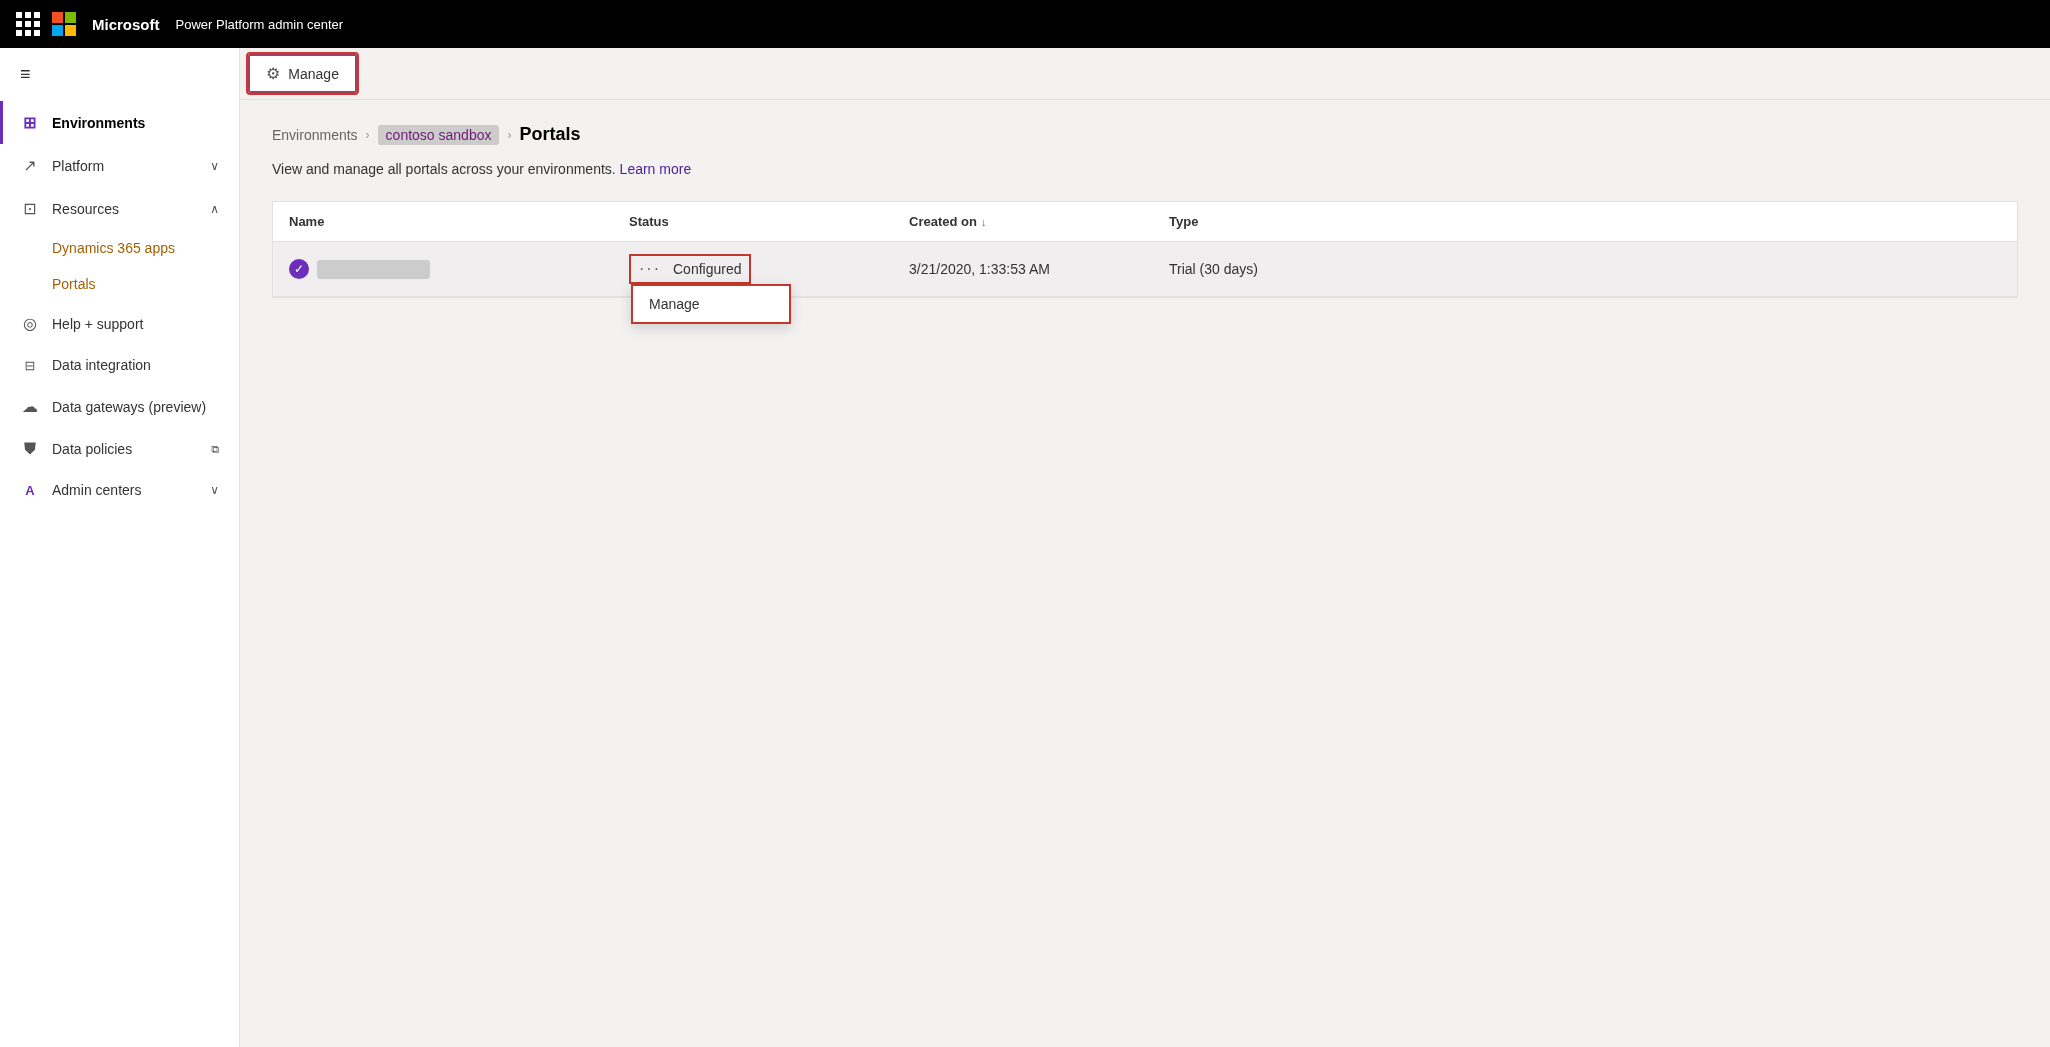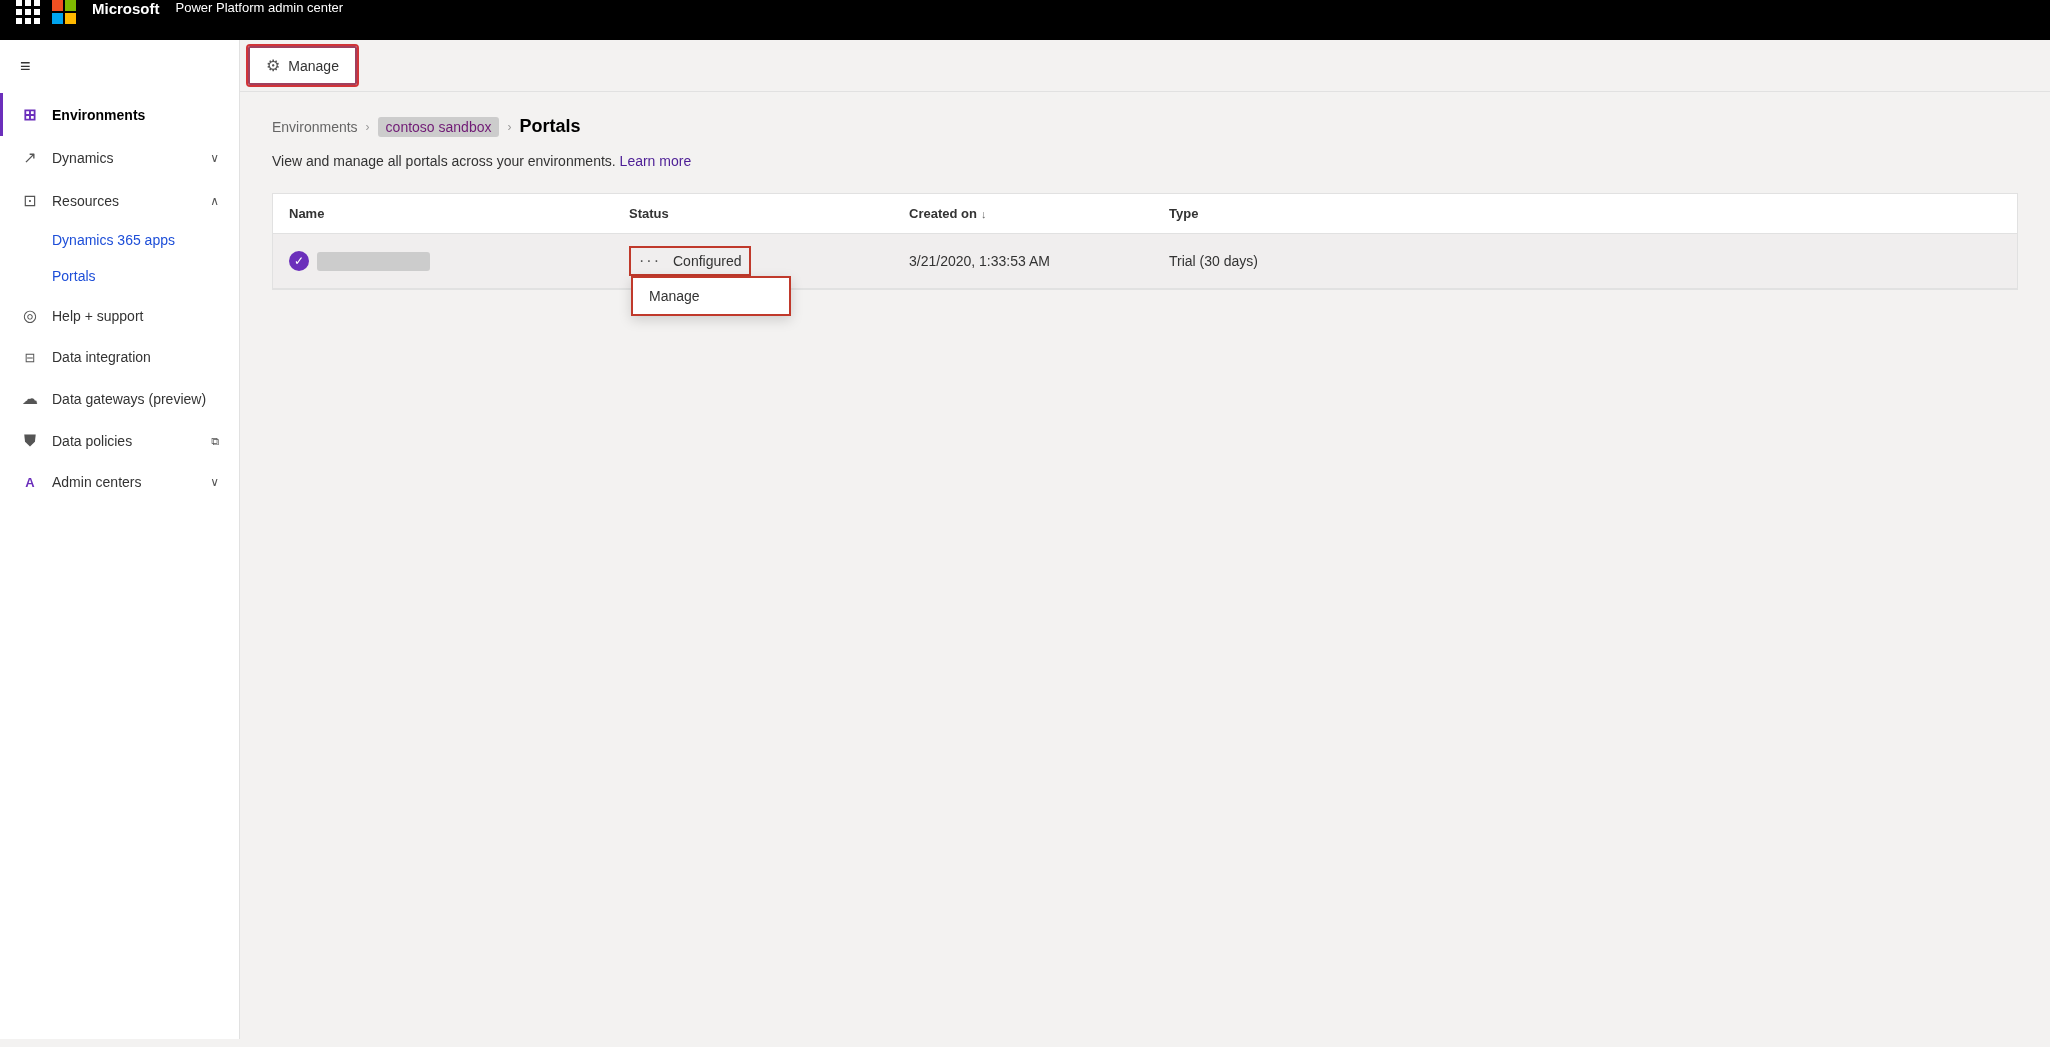--- a/index.html
+++ b/index.html
@@ -1,23 +1,23 @@
 <!DOCTYPE html>
 <html><head>
   <meta charset="utf-8">
   <style>
     * { box-sizing: border-box; margin: 0; padding: 0; }
     body { font-family: 'Segoe UI', sans-serif; background: #f3f2f1; overflow: hidden; }
 
     
     .topbar {
       background: #000;
-      height: 40px;
-      display: flex;
-      align-items: flex-start;
+      height: 48px;
+      display: flex;
+      align-items: center;
       padding: 0 16px;
       gap: 12px;
     }
     .topbar-waffle {
       display: grid;
       grid-template-columns: repeat(3,6px);
       grid-template-rows: repeat(3,6px);
       gap: 3px;
       cursor: pointer;
     }
@@ -95,21 +95,21 @@
     }
     .sidebar-nav-item.active .icon { color: #6b2fbb; }
     .sidebar-nav-item .chevron {
       margin-left: auto;
       font-size: 12px;
       color: #555;
     }
     .sidebar-sub-item {
       padding: 10px 20px 10px 52px;
       font-size: 14px;
-      color: #1d4ed8;
+      color: #a16207;
       cursor: pointer;
     }
 
     
     .main {
       flex: 1;
       display: flex;
       flex-direction: column;
       overflow: hidden;
     }
@@ -311,21 +311,21 @@
   <div class="sidebar">
     <div class="sidebar-hamburger">≡</div>
 
     <div class="sidebar-nav-item active">
       <span class="icon">⊞</span>
       <span>Environments</span>
     </div>
 
     <div class="sidebar-nav-item">
       <span class="icon">↗</span>
-      <span>Dynamics</span>
+      <span>Platform</span>
       <span class="chevron">∨</span>
     </div>
 
     <div class="sidebar-nav-item">
       <span class="icon">⊡</span>
       <span>Resources</span>
       <span class="chevron">∧</span>
     </div>
 
     <div class="sidebar-sub-item">

